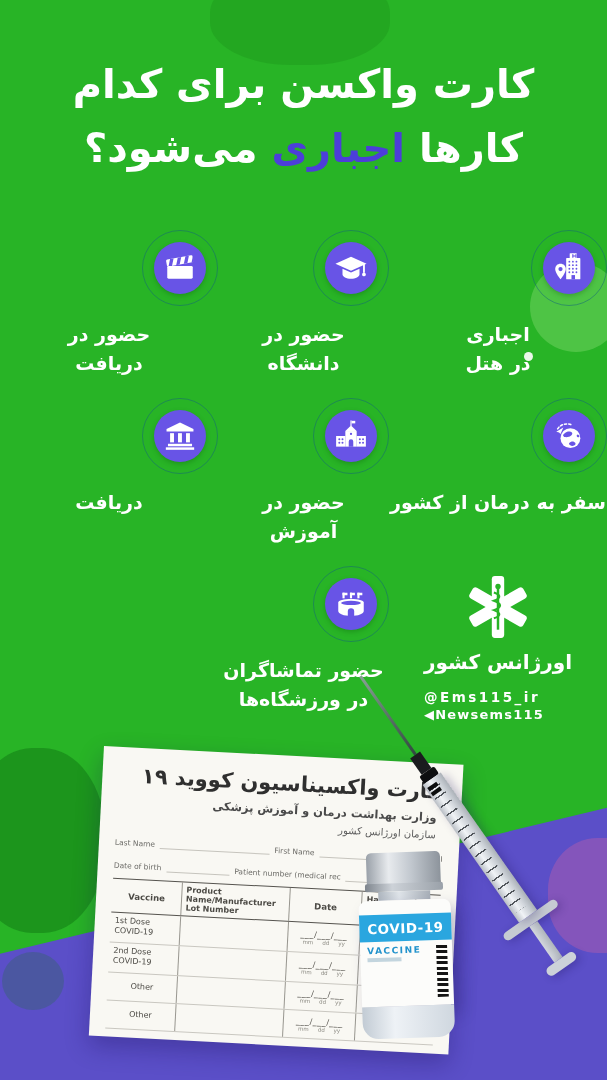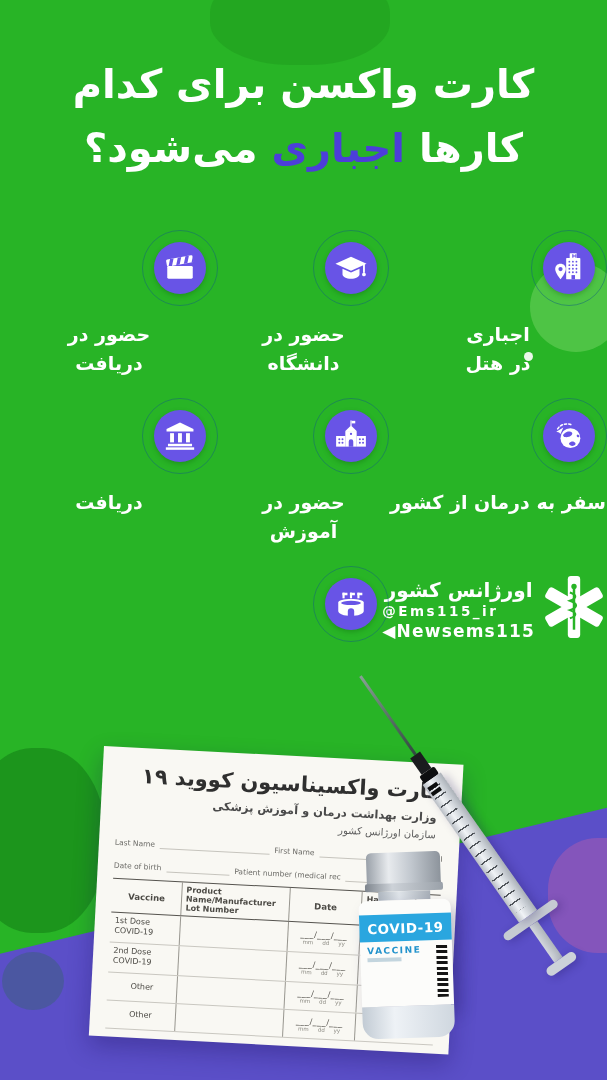--- a/index.html
+++ b/index.html
@@ -22,27 +22,27 @@
   .ringwrap{position:relative;width:76px;height:76px;display:flex;
     align-items:center;justify-content:center;}
   .ring{position:absolute;inset:0;border:1.6px solid rgba(18,98,124,.5);border-radius:50%;}
   .iconcircle{width:52px;height:52px;border-radius:50%;background:#6854e6;
     display:flex;align-items:center;justify-content:center;
     box-shadow:0 2px 5px rgba(0,60,0,.25);}
   .iconcircle svg{width:34px;height:34px;}
   .cell .label{margin-top:14px;color:#fff;font-weight:bold;font-size:19px;
     line-height:1.5;text-align:center;direction:rtl;white-space:nowrap;}
   
-  .logo{display:flex;flex-direction:row;align-items:center;direction:rtl;
+  .logo{display:flex;flex-direction:column;align-items:center;direction:rtl;
     margin-top:8px;gap:6px;}
   .logo svg{width:66px;height:66px;flex:0 0 auto;}
   .logo-texts{display:flex;flex-direction:column;align-items:flex-start;direction:ltr;}
   .logo-fa{color:#fff;font-weight:bold;font-size:20px;direction:rtl;align-self:stretch;text-align:center;}
-  .logo-handle{color:#fff;font-weight:bold;font-size:13.5px;letter-spacing:2.5px;margin-top:1px;}
-  .logo-handle2{color:#fff;font-weight:bold;font-size:17px;letter-spacing:1.2px;margin-top:2px;}
+  .logo-handle{color:#fff;font-weight:bold;font-size:13.5px;letter-spacing:2.5px;margin-top:15px;}
+  .logo-handle2{color:#fff;font-weight:bold;font-size:13px;letter-spacing:1.2px;margin-top:2px;}
   
   .vcard{position:absolute;left:104px;top:746px;width:360px;height:290px;
     background:#f9f8f3;transform:rotate(3deg);transform-origin:top left;
     box-shadow:0 10px 24px rgba(20,10,80,.30);padding:0 16px;box-sizing:border-box;}
   .vcard-title{direction:rtl;text-align:right;font-weight:bold;font-size:21px;
     color:#2f2f2f;margin:16px 6px 0 0;}
   .vcard-sub1{direction:rtl;text-align:right;font-weight:bold;font-size:11.5px;
     color:#4a4a4a;margin:7px 8px 0 0;}
   .vcard-sub2{direction:rtl;text-align:right;font-size:10px;color:#5a5a5a;margin:5px 8px 0 0;}
   .frow{display:flex;align-items:flex-end;font-size:7.5px;color:#6b6a66;margin-top:14px;}
@@ -304,20 +304,22 @@
               <path d="M12 8h7v3.5h-7zM22.5 8h7v3.5h-7zM33 8h7v3.5h-7z"></path>
               <path d="M6 22c0-3 8-5 18-5s18 2 18 5v12c0 4-8 7-18 7S6 38 6 34z"></path>
             </g>
             <g fill="#6854e6">
               <ellipse cx="24" cy="22.5" rx="14" ry="3"></ellipse>
               <path d="M19.5 41v-6.5a4.5 4.5 0 019 0V41z"></path>
             </g>
           </svg>
         </div>
         </div>
+      <div class="label"><span>حضور تماشاگران</span><br>
+        <span>در ورزشگاه‌ها</span></div>
     </div>
   </div>
 
   <div class="vcard">
     <div class="vcard-title">کارت واکسیناسیون کووید ۱۹</div>
     <div class="vcard-sub1">وزارت بهداشت درمان و آموزش پزشکی</div>
     <div class="vcard-sub2">سازمان اورژانس کشور</div>
 
     <div class="frow">
       <span>Last Name</span>

